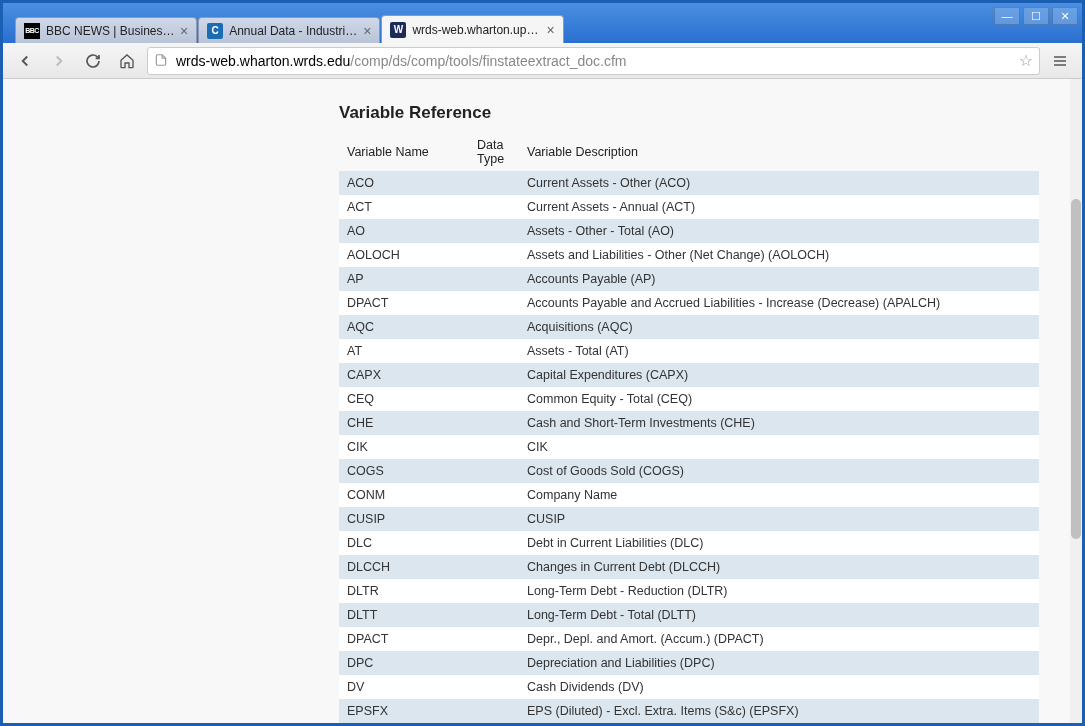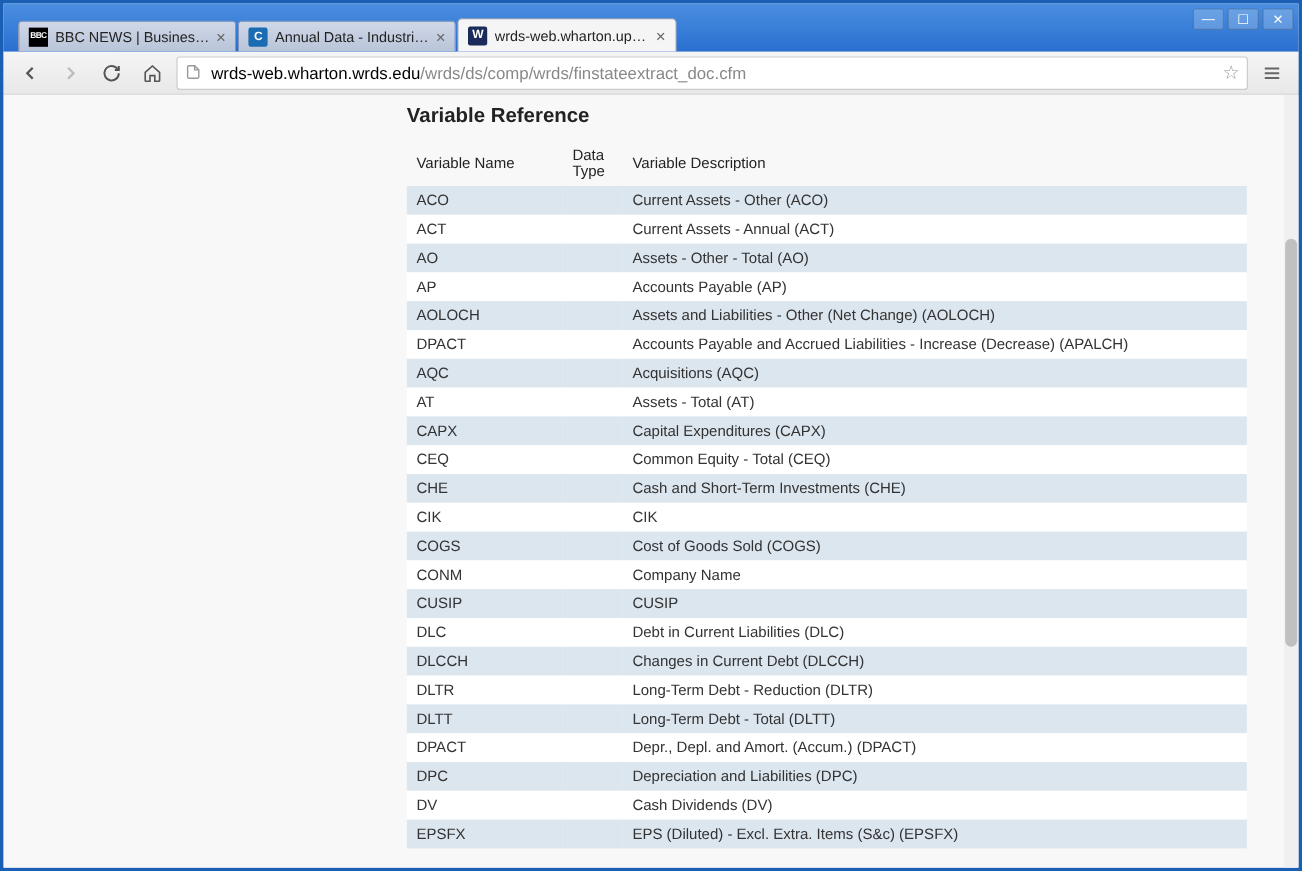--- a/index.html
+++ b/index.html
@@ -99,21 +99,21 @@
   flex: 1;
   display: flex;
   overflow: hidden;
   background: #f8f8f8;
   position: relative;
 }
 
 .content {
   flex: 1;
   overflow-y: auto;
-  padding: 8px 0 0 0;
+  padding: 24px 0 0 0;
   border-radius: 32px;
 }
 
 .scrollbar-track {
   position: absolute;
   right: 0; top: 0; bottom: 0;
   width: 12px;
   background: #f0f0f0;
 }
 .scrollbar-thumb {
@@ -213,21 +213,21 @@
         </svg>
     </div>
     <div class="omnibox">
       <span class="page-icon">
         <svg width="14" height="14" viewBox="0 0 24 24" fill="none" stroke="#999" stroke-width="2">
             <path d="M14 3H6a2 2 0 0 0-2 2v14a2 2 0 0 0 2 2h12a2 2 0 0 0 2-2V9z"></path>
             <path d="M14 3v6h6"></path>
           </svg>
       </span>
       <span class="url">
-        <span class="domain">wrds-web.wharton.wrds.edu</span><span class="path">/wrds/ds/comp/wrds/finstateextract_doc.cfm</span>
+        <span class="domain">wrds-web.wharton.wrds.edu</span><span class="path">/comp/ds/comp/tools/finstateextract_doc.cfm</span>
       </span>
       <span class="star">☆</span>
     </div>
     <div class="menu-btn">
       <svg width="16" height="16" viewBox="0 0 24 24" fill="none" stroke="#666" stroke-width="2.5">
           <line x1="3" y1="6" x2="21" y2="6"></line>
           <line x1="3" y1="12" x2="21" y2="12"></line>
           <line x1="3" y1="18" x2="21" y2="18"></line>
         </svg>
     </div>
@@ -255,28 +255,28 @@
                 <td class="col-name">ACT</td>
                 <td class="col-type"></td>
                 <td>Current Assets - Annual (ACT)</td>
               </tr>
               <tr>
                 <td class="col-name">AO</td>
                 <td class="col-type"></td>
                 <td>Assets - Other - Total (AO)</td>
               </tr>
               <tr>
+                <td class="col-name">AOLOCH</td>
+                <td class="col-type"></td>
+                <td>Assets and Liabilities - Other (Net Change) (AOLOCH)</td>
+              </tr>
+              <tr>
                 <td class="col-name">AP</td>
                 <td class="col-type"></td>
                 <td>Accounts Payable (AP)</td>
-              </tr>
-              <tr>
-                <td class="col-name">AOLOCH</td>
-                <td class="col-type"></td>
-                <td>Assets and Liabilities - Other (Net Change) (AOLOCH)</td>
               </tr>
               <tr>
                 <td class="col-name">DPACT</td>
                 <td class="col-type"></td>
                 <td>Accounts Payable and Accrued Liabilities - Increase (Decrease) (APALCH)</td>
               </tr>
               <tr>
                 <td class="col-name">AQC</td>
                 <td class="col-type"></td>
                 <td>Acquisitions (AQC)</td>

